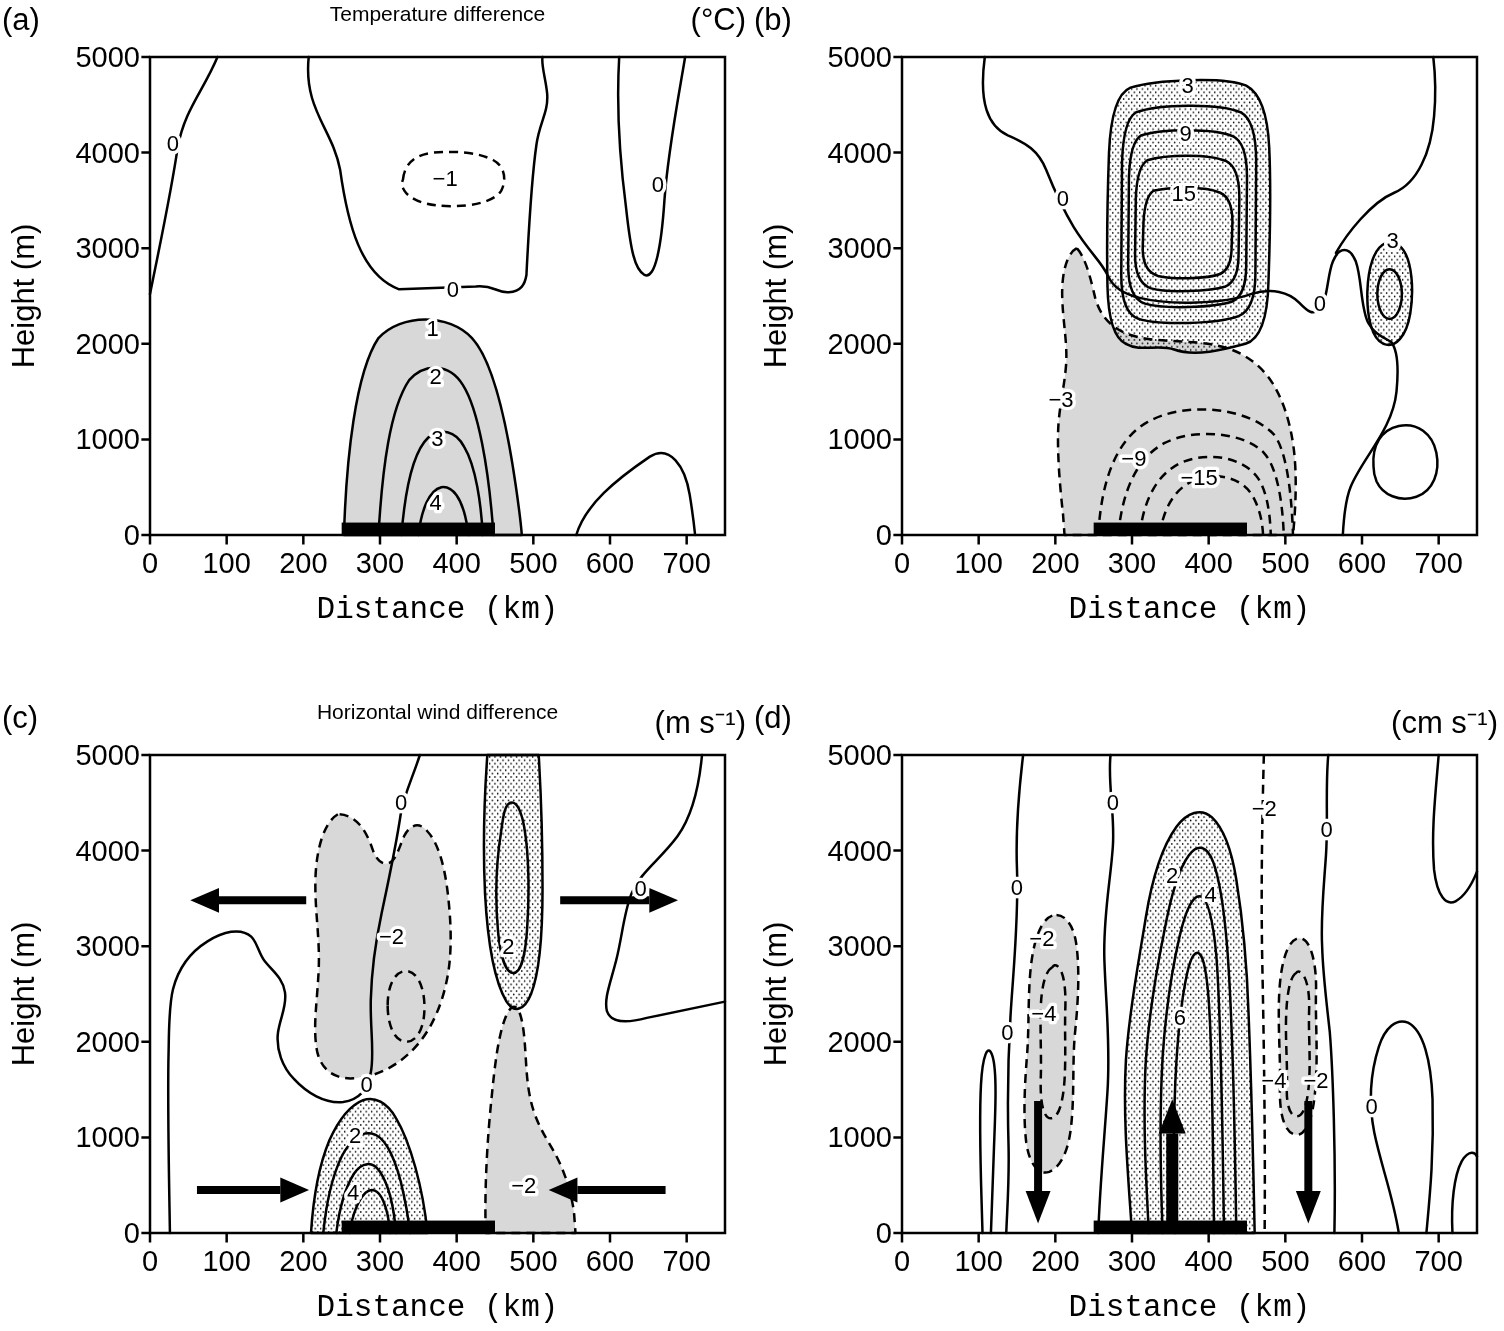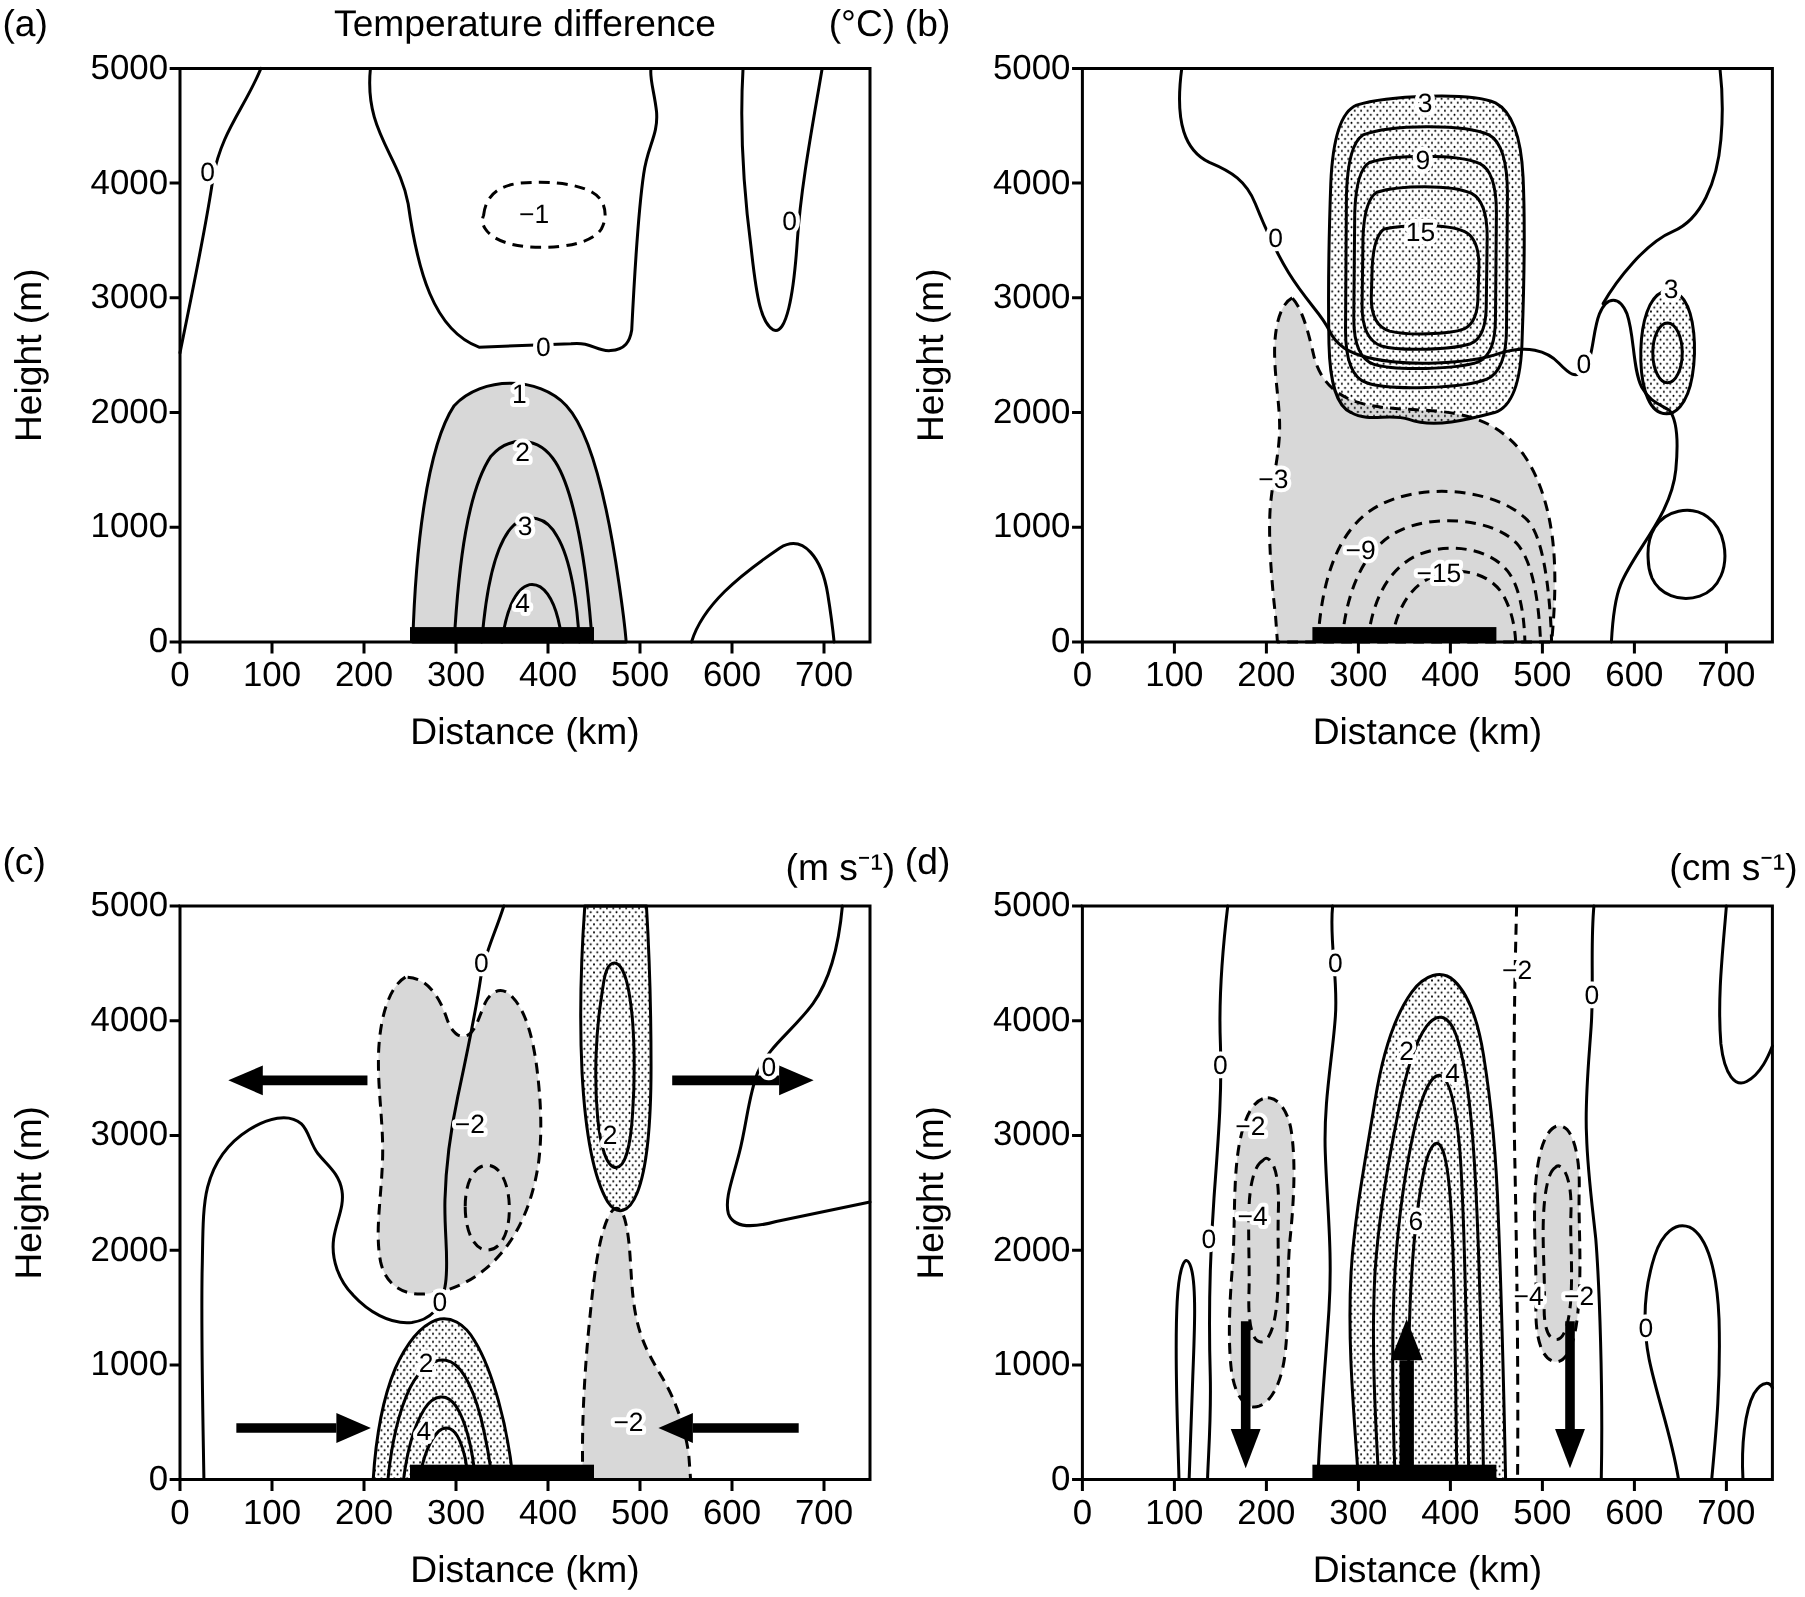--- a/index.html
+++ b/index.html
@@ -2,25 +2,25 @@
 <html><head>
 <meta charset="utf-8">
 <style>
   html,body{margin:0;padding:0;background:#fff;}
   body{width:1504px;height:1331px;font-family:"Liberation Sans",sans-serif;color:#000;}
   .figure{position:relative;width:1504px;height:1331px;background:#fff;}
   .panel{position:absolute;width:752px;height:665px;--oy:0px;}
   #panel-a{left:0;top:0;} #panel-b{left:752px;top:0;}
   #panel-c{left:0;top:666px;--oy:32px;} #panel-d{left:752px;top:666px;--oy:32px;}
   .ptag{position:absolute;left:2px;top:calc(var(--oy) + 2px);font-size:31px;}
-  .ptitle{position:absolute;left:150px;width:575px;top:calc(var(--oy) + 2px);text-align:center;font-size:31px;}
+  .ptitle{position:absolute;left:150px;width:575px;top:calc(var(--oy) + 2px);text-align:center;font-size:21px;}
   .punits{position:absolute;right:6px;top:calc(var(--oy) + 2px);font-size:31px;text-align:right;}
   .plot{position:absolute;left:150px;top:calc(var(--oy) + 57px);width:575px;height:478px;overflow:visible;}
   .ylab{position:absolute;left:24px;top:calc(var(--oy) + 296px);transform:translate(-50%,-50%) rotate(-90deg);font-size:31px;white-space:nowrap;}
-  .xlab{position:absolute;left:150px;width:575px;top:calc(var(--oy) + 592px);text-align:center;font-size:31px;}
+  .xlab{position:absolute;left:150px;width:575px;top:calc(var(--oy) + 592px);text-align:center;font-size:31px;font-family:Liberation Mono, monospace;}
   .yticks{position:absolute;left:40px;top:calc(var(--oy) + 57px);width:100px;height:478px;font-size:29px;}
   .yticks span{position:absolute;right:0;transform:translateY(-50%);}
   .xticks{position:absolute;left:150px;top:calc(var(--oy) + 547px);width:575px;height:34px;font-size:29px;}
   .xticks span{position:absolute;transform:translateX(-50%);}
   .ln  {fill:none;stroke:#000;stroke-width:2.5px;vector-effect:non-scaling-stroke;stroke-linejoin:round;stroke-linecap:round;}
   .lnf {stroke:#000;stroke-width:2.5px;vector-effect:non-scaling-stroke;stroke-linejoin:round;}
   .lnd {fill:none;stroke:#000;stroke-width:2.5px;stroke-dasharray:9 6;vector-effect:non-scaling-stroke;stroke-linejoin:round;}
   .lndf{stroke:#000;stroke-width:2.5px;stroke-dasharray:9 6;vector-effect:non-scaling-stroke;stroke-linejoin:round;}
   .frame{fill:none;stroke:#000;stroke-width:2.5px;vector-effect:non-scaling-stroke;}
   .tickp{stroke:#000;stroke-width:2.5px;vector-effect:non-scaling-stroke;fill:none;}
@@ -145,20 +145,21 @@
       <span style="left:53.333%">400</span>
       <span style="left:66.667%">500</span>
       <span style="left:80%">600</span>
       <span style="left:93.333%">700</span>
     </div>
     <div class="xlab">Distance (km)</div>
   </div>
 
   <div class="panel" id="panel-c">
     <div class="ptag">(c)</div>
+    <div class="ptitle">Horizontal wind difference</div>
     <div class="punits">(m s⁻¹)</div>
     <div class="ylab">Height (m)</div>
     <div class="yticks">
       <span style="top:0%">5000</span>
       <span style="top:20%">4000</span>
       <span style="top:40%">3000</span>
       <span style="top:60%">2000</span>
       <span style="top:80%">1000</span>
       <span style="top:100%">0</span>
     </div>

